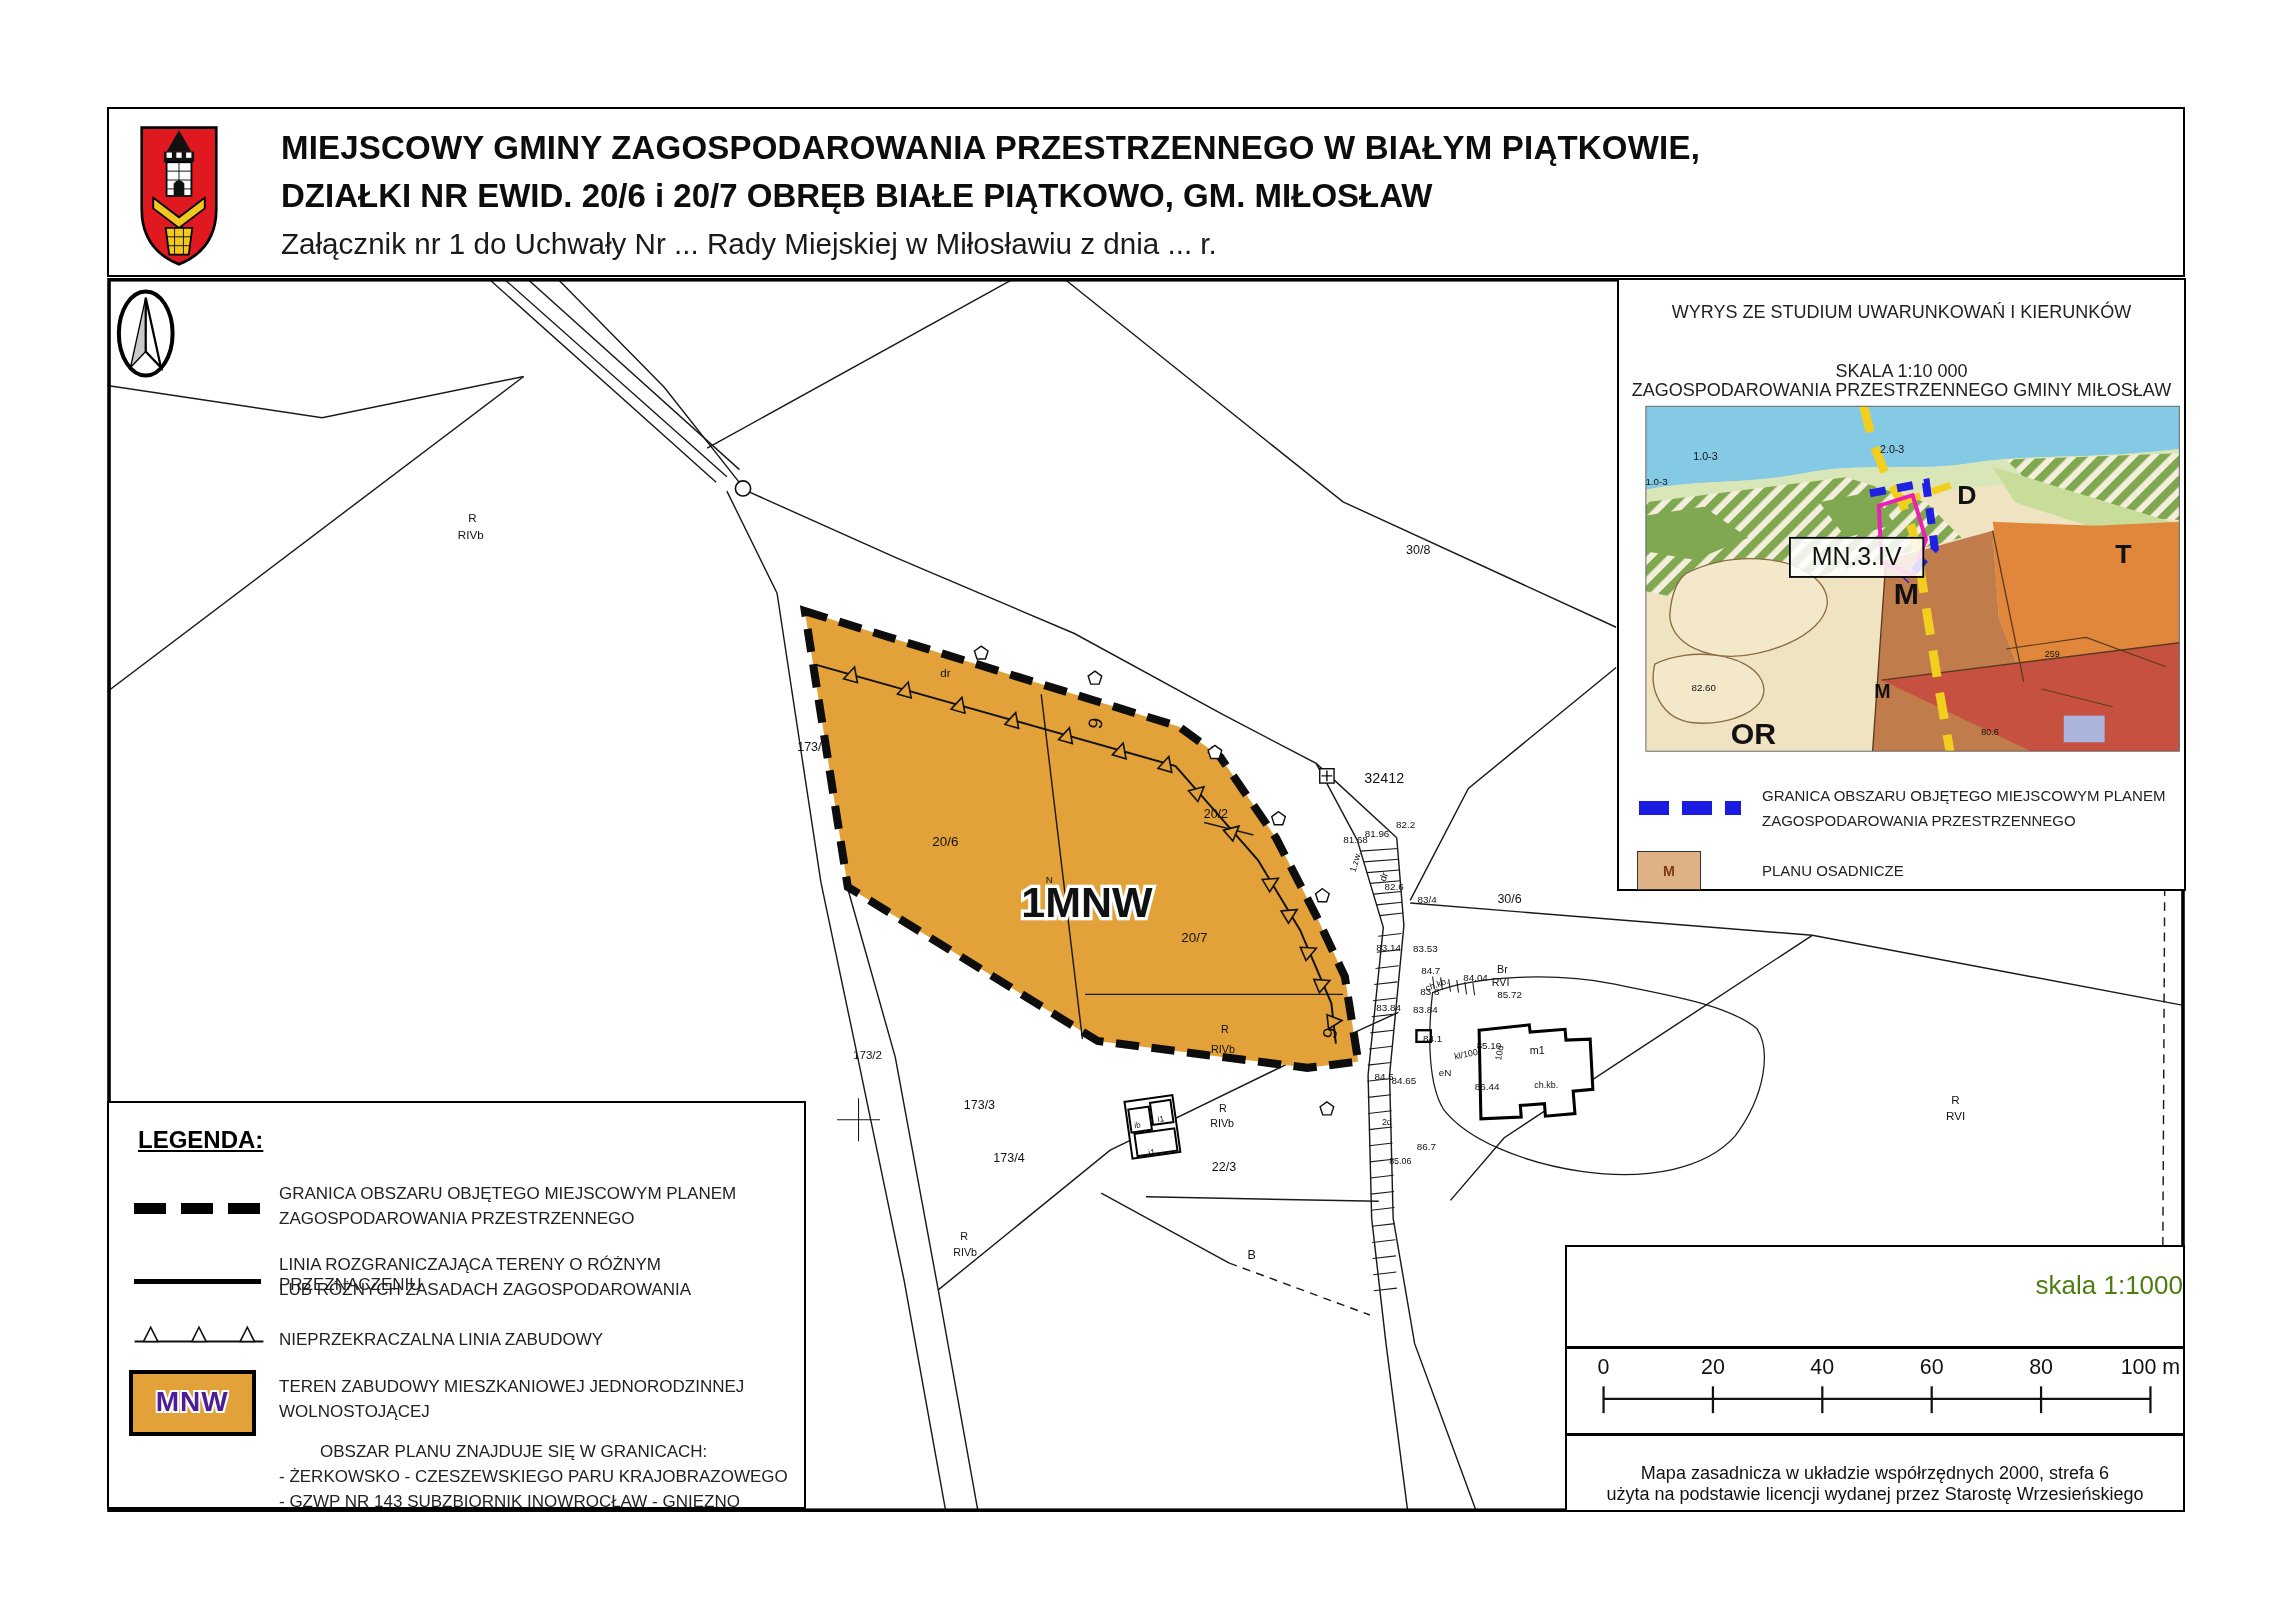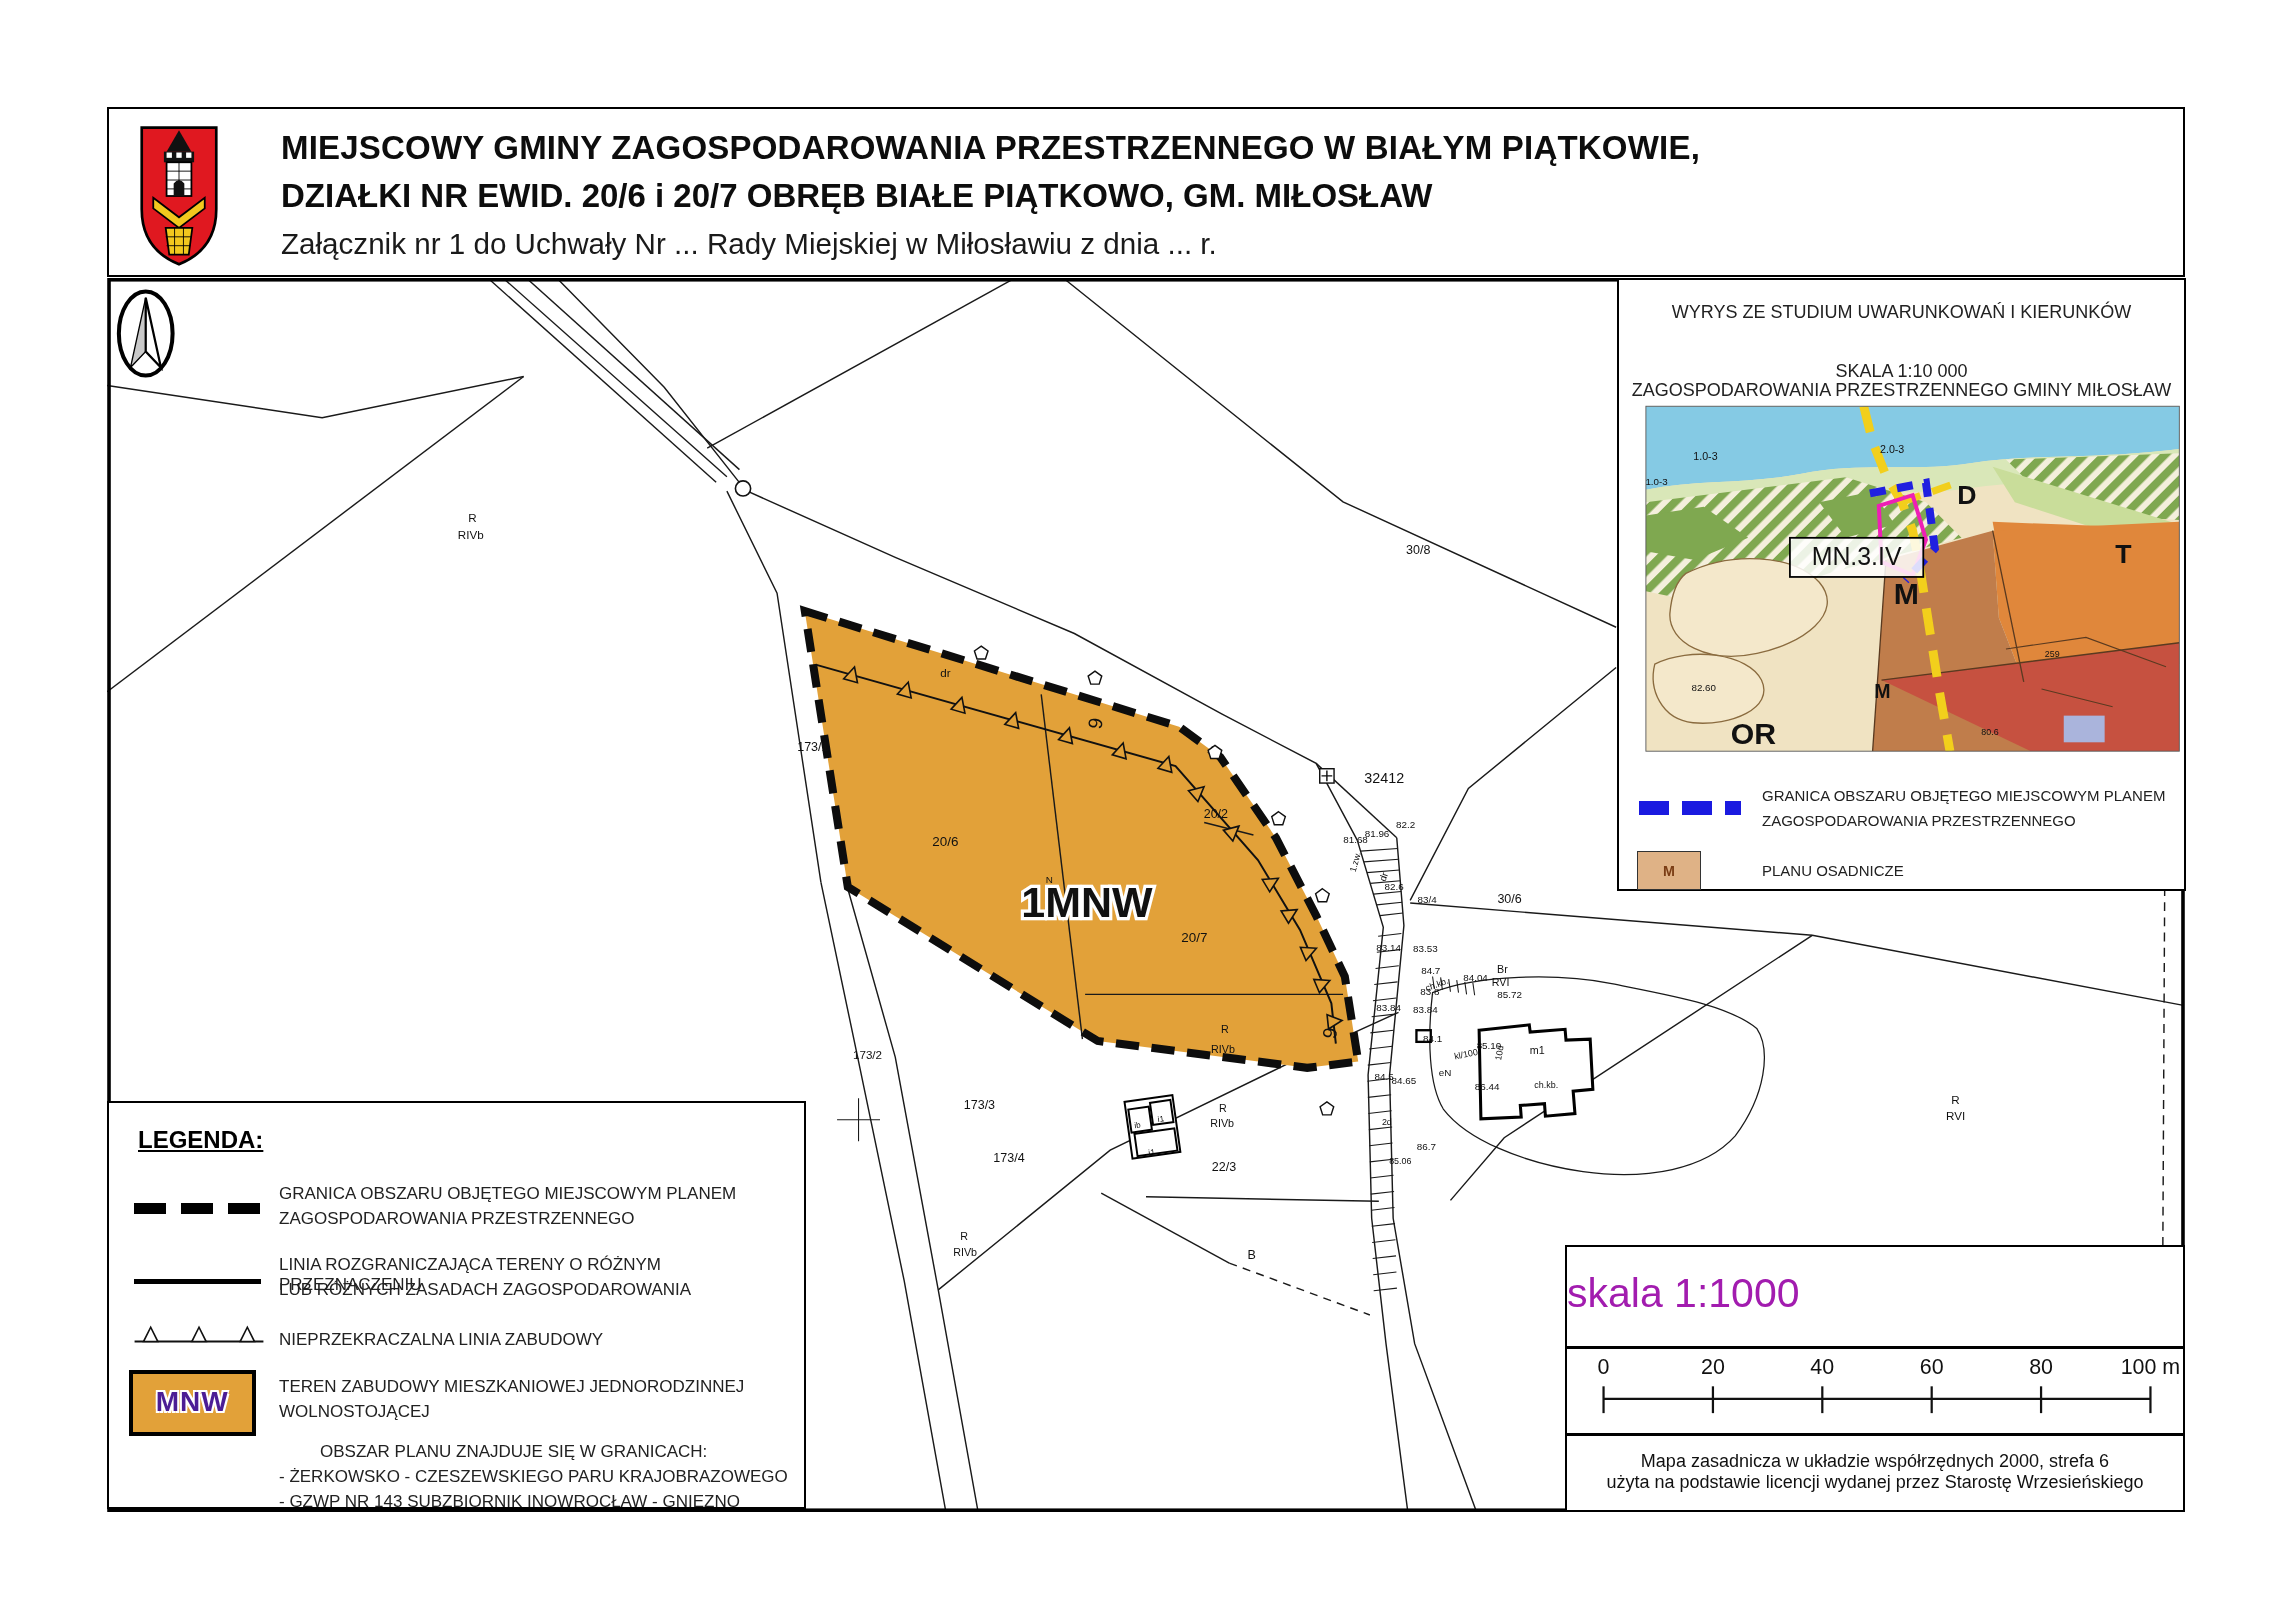--- a/index.html
+++ b/index.html
@@ -31,25 +31,25 @@
   .leg-sym-dash { position:absolute; left:25px; top:100px; width:127px; height:10.7px;
     background:repeating-linear-gradient(90deg,#000 0 32px,transparent 32px 47px); }
   .leg-sym-solid { position:absolute; left:25px; top:176px; width:127px; height:4.5px; background:#000; }
   .leg-sym-setback { position:absolute; left:21.5px; top:217px; }
   .leg-sym-mnw { position:absolute; left:19.7px; top:267px; width:127px; height:66px; background:#e2a139;
                  border:4.5px solid #000; text-align:center; line-height:56px; font-size:28px; font-weight:bold; color:#4c1d95;
                  text-shadow:-1.8px -1.8px 0 #fff, 1.8px -1.8px 0 #fff, -1.8px 1.8px 0 #fff, 1.8px 1.8px 0 #fff; letter-spacing:0.9px; }
 
   .scalebox { position:absolute; left:1565px; top:1245px; width:620px; height:267px;
               border:2.7px solid #000; background:#fff; z-index:4; }
-  .scale-title { position:absolute; left:0; top:23px; width:100%; text-align:left; font-size:41px; color:#a21caf; }
+  .scale-title { position:absolute; left:0; top:23px; width:100%; text-align:right; font-size:26px; color:#4d7c0f; }
   .scale-div1 { position:absolute; left:0; top:99px; width:100%; height:2.7px; background:#000; }
   .scale-div2 { position:absolute; left:0; top:186px; width:100%; height:2.7px; background:#000; }
   .ruler-svg { position:absolute; left:0; top:100px; width:620px; height:84px; }
-  .scale-note { position:absolute; left:0; width:100%; text-align:center; font-size:18px; color:#111; }
+  .scale-note { position:absolute; left:0; width:100%; text-align:center; font-size:18px; color:#111;margin-top:12px; }
 
   svg text { font-family:"Liberation Sans", sans-serif; fill:#111; }
 </style>
 </head>
 <body>
 
 <div class="page">
 
   <svg class="map-svg" viewBox="120 310 2320 1378">
 

